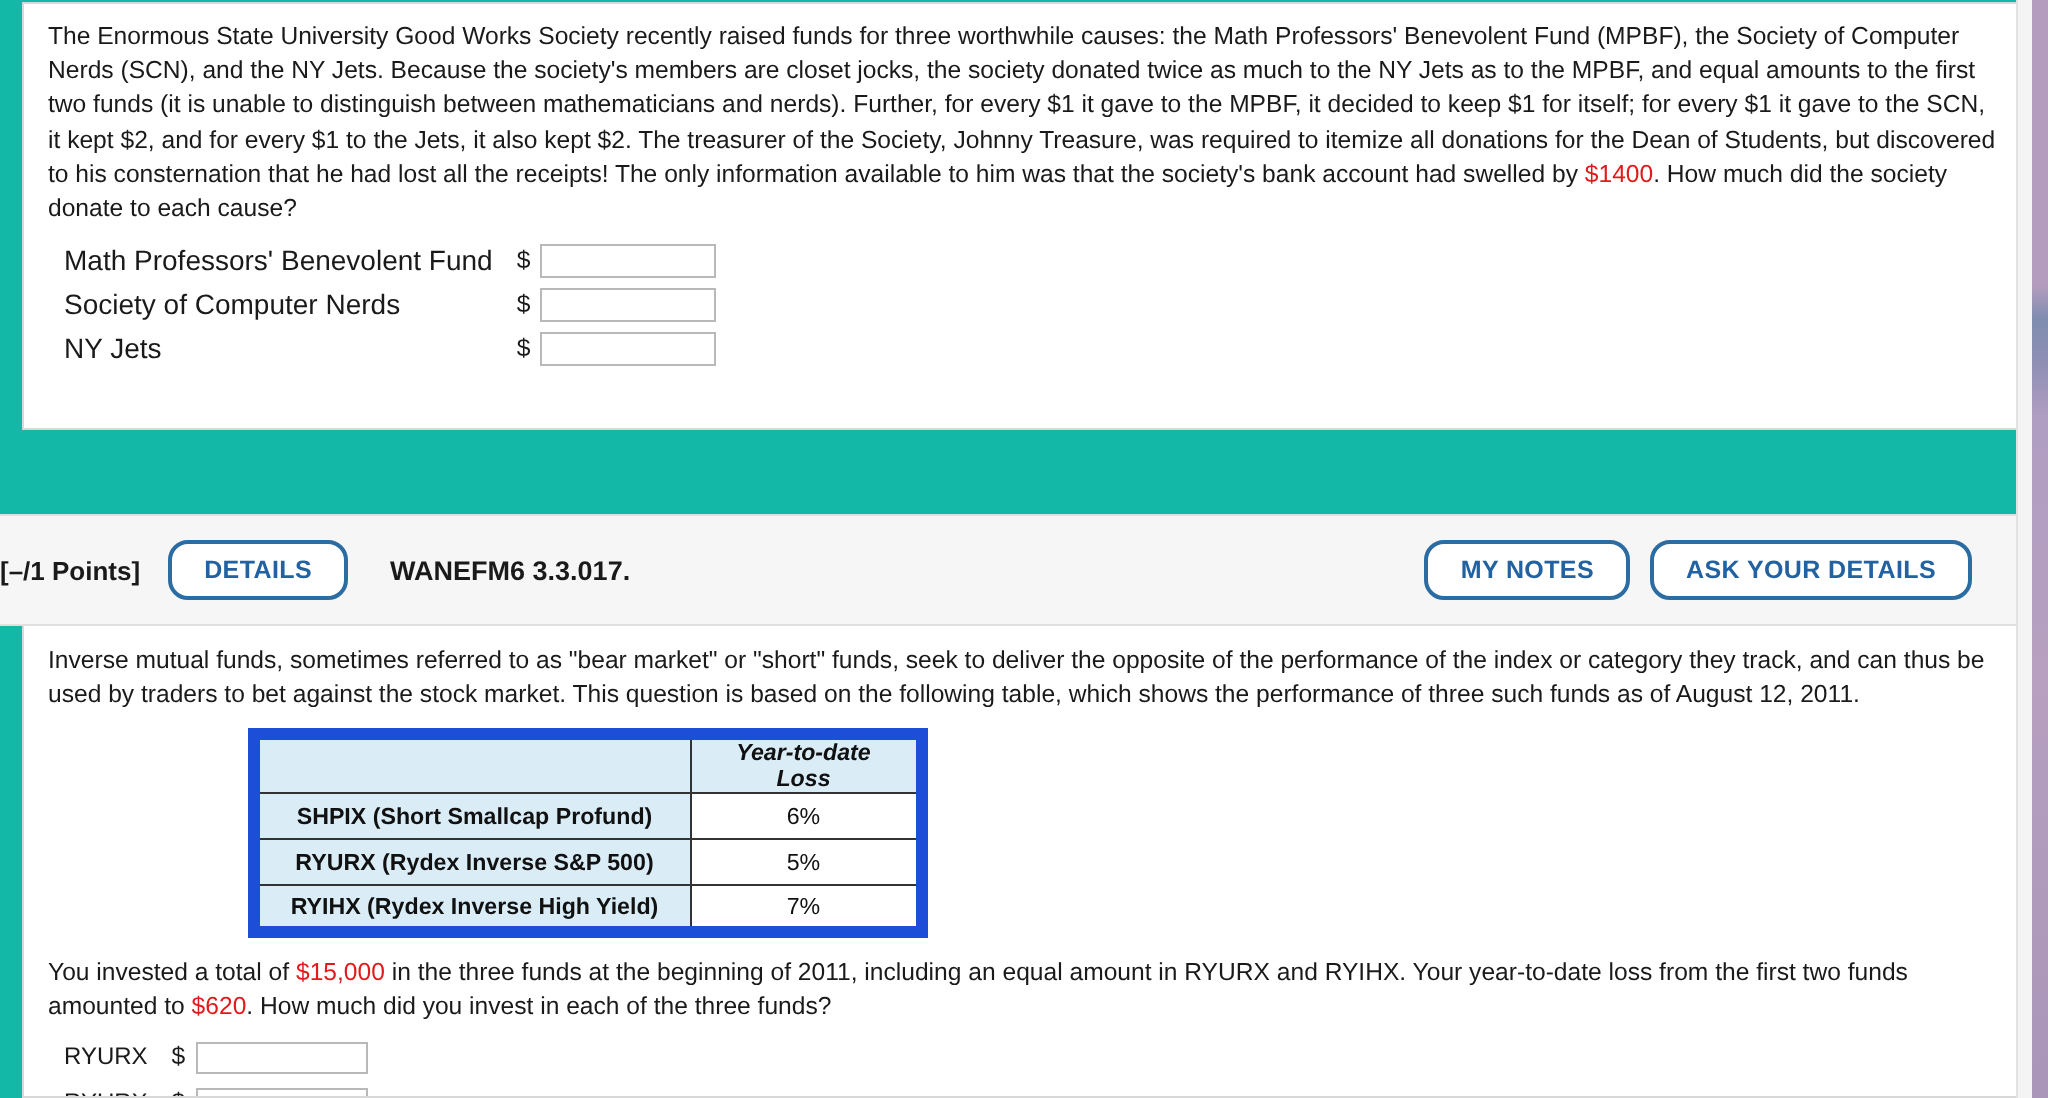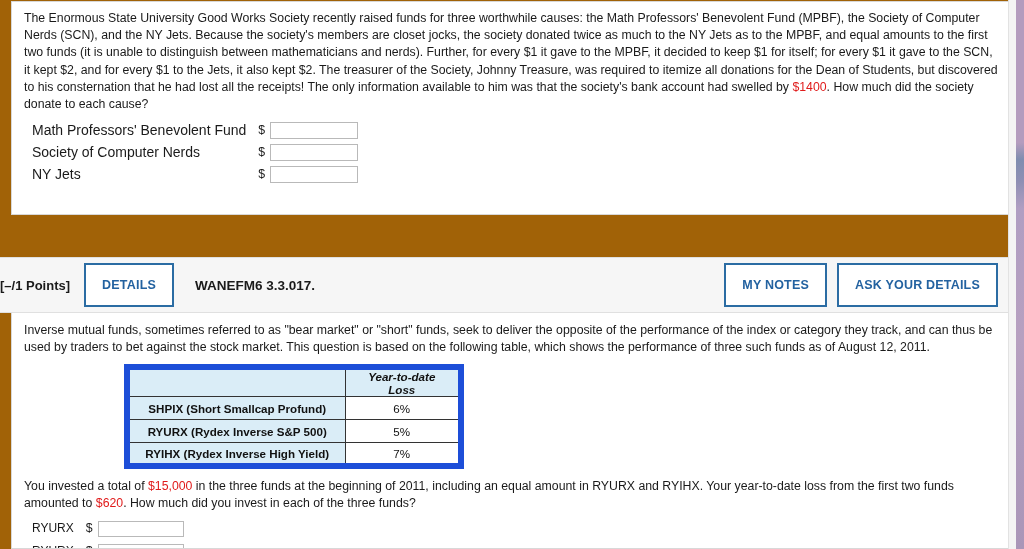--- a/index.html
+++ b/index.html
@@ -3,21 +3,21 @@
 <meta charset="utf-8">
 <style>
   * { box-sizing: border-box; }
   html, body {
     margin: 0; padding: 0;
     width: 1024px; height: 549px;
     background: #ffffff;
     font-family: "Liberation Sans", sans-serif;
     overflow: hidden;
   }
-  #root { position: relative; width: 1024px; height: 549px; background:#a16207; }
+  #root { position: relative; width: 1024px; height: 549px; background:#14b8a6; }
 
   
   .edge-strip {
     position: absolute; top: 0; right: 0; width: 8px; height: 549px;
     background: linear-gradient(to bottom,
       #b49cbe 0%, #b49cbe 26%, #7f8db0 29%, #8e8fb4 33%,
       #b09ec2 38%, #b7a0c0 62%, #b09bbd 78%, #aa96b8 100%);
   }
   .edge-strip-gap {
     position: absolute; top: 0; right: 8px; width: 8px; height: 549px;
@@ -93,32 +93,32 @@
     border-top: 1px solid #e0e0e0;
     border-bottom: 1px solid #e0e0e0;
     display: flex; align-items: center;
   }
   .points-txt {
     font-size: 13px; font-weight: bold; color: #1a1a1a;
     margin-left: 0; white-space: nowrap;
   }
   .outline-btn {
     display: inline-flex; align-items: center; justify-content: center;
-    height: 44px; padding: 0 16px;
-    border: 2px solid #2b6ca3; border-radius: 0;
+    height: 30px; padding: 0 16px;
+    border: 2px solid #2b6ca3; border-radius: 10px;
     background: #ffffff; color: #2362a0;
     font-size: 12.5px; font-weight: bold; letter-spacing: .2px;
     cursor: pointer; white-space: nowrap;
   }
   #details-btn { margin-left: 14px; }
   .q-code {
     font-size: 13.5px; font-weight: bold; color: #1a1a1a;
     margin-left: 21px; white-space: nowrap;
   }
-  .hdr-right { margin-left: auto; display: flex; gap: 10px; margin-right: 13px; }
+  .hdr-right { margin-left: auto; display: flex; gap: 10px; margin-right: 25px; }
 
   
   #card2 {
     position: absolute; left: 11px; top: 313px; width: 1000px; height: 236px;
     background: #fff; border-left: 1px solid #d8d8d8;
     border-right: 1px solid #d8d8d8; border-bottom: 1px solid #d8d8d8;
     overflow: hidden;
   }
   #card2 .q-body { padding: 9px 12px 0 12px; }
 

